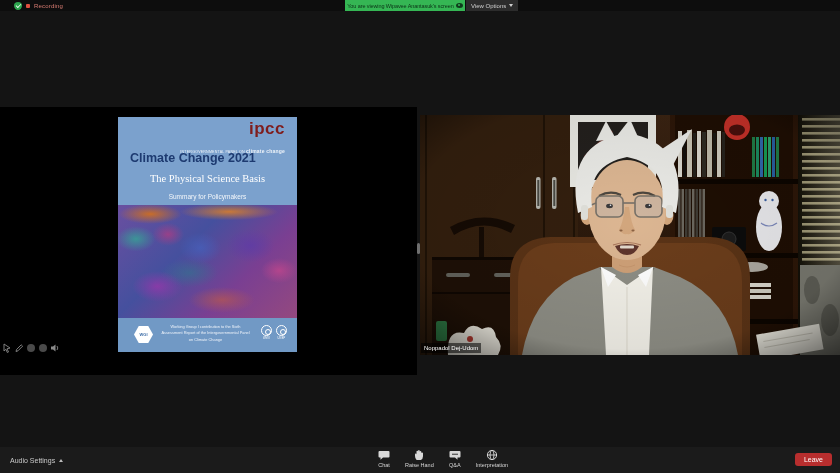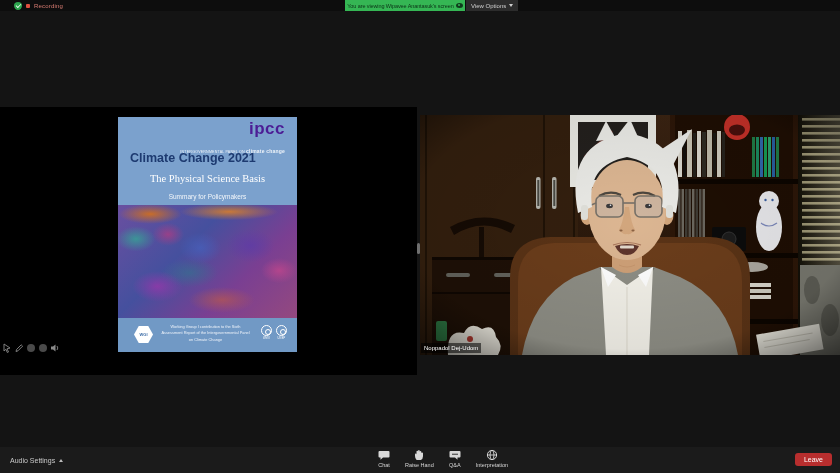--- a/index.html
+++ b/index.html
@@ -22,21 +22,21 @@
   .eye-icon::before { content:""; position:absolute; inset:0; border-radius:50%; background:#0e3c1c; }
   .eye-icon::after { content:""; position:absolute; left:2.4px; top:1.3px; width:2.2px; height:2.2px; border-radius:50%; background:#35b654; }
   .view-options { position:absolute; left:466px; top:0; height:11px; background:#2c2c2c; display:flex; align-items:center; gap:3px; padding:0 5px; cursor:pointer; }
   .view-options span { font-size:6px; color:#cfcfcf; white-space:nowrap; }
   .caret-down { width:0; height:0; border-left:2.5px solid transparent; border-right:2.5px solid transparent; border-top:3px solid #cfcfcf; }
   .caret-up { width:0; height:0; border-left:2.5px solid transparent; border-right:2.5px solid transparent; border-bottom:3px solid #bbb; }
   
   .share-area { position:absolute; left:0; top:107px; width:417px; height:268px; background:#000; }
   .cover { position:absolute; left:118px; top:10px; width:179px; height:235px; background:#7ba1cd; overflow:hidden; }
   .cover-head { position:relative; height:88px; }
-  .ipcc-logo { position:absolute; right:12px; top:3px; font-size:17px; font-weight:bold; color:#4c1d95; letter-spacing:.5px; line-height:1; }
+  .ipcc-logo { position:absolute; right:12px; top:3px; font-size:17px; font-weight:bold; color:#7f1d1d; letter-spacing:.5px; line-height:1; }
   .ipcc-org { position:absolute; right:12px; top:22px; color:#eef3f9; white-space:nowrap; }
   .ipcc-org .sm { font-size:3.6px; letter-spacing:.2px; }
   .ipcc-org .bd { font-size:5px; font-weight:bold; letter-spacing:.2px; }
   .cover-title { position:absolute; left:12px; right:0; top:34px; font-size:12.5px; font-weight:bold; color:#1d3a70; }
   .cover-sub { position:absolute; left:0; right:0; top:56px; text-align:center; font-size:10.5px; color:#fff;font-family:Liberation Serif, serif; }
   .cover-tag { position:absolute; left:0; right:0; top:76px; text-align:center; font-size:6.5px; color:#f2f6fa; }
   .cover-map { position:absolute; left:0; top:88px; width:179px; height:113px;
     background:
       radial-gradient(ellipse 45px 14px at 18% 8%, rgba(205,110,35,.95), transparent 70%),
       radial-gradient(ellipse 70px 12px at 62% 6%, rgba(215,125,45,.9), transparent 70%),

